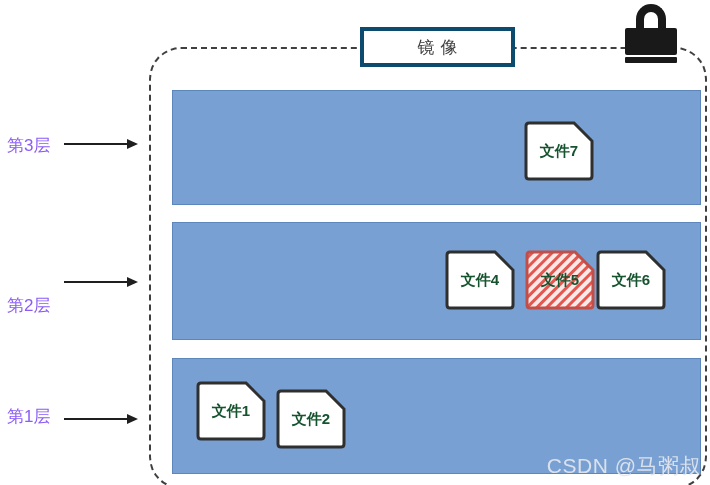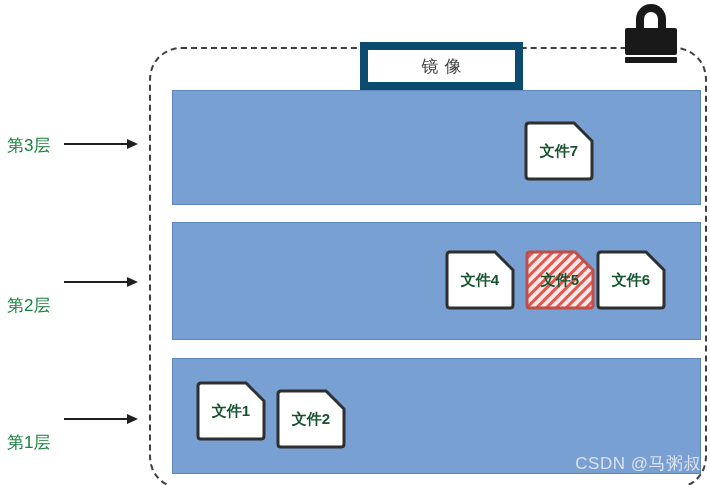--- a/index.html
+++ b/index.html
@@ -15,58 +15,58 @@
   
   .layer-bar{
     position:absolute;left:172px;width:529px;background:#79A0D2;
     border:1px solid #5d86ba;box-sizing:border-box;z-index:2;
   }
   .bar-3{top:90px;height:115px;}
   .bar-2{top:222px;height:118px;}
   .bar-1{top:358px;height:116px;}
   
   .title-box{
-    position:absolute;left:360px;top:42px;width:147px;height:32px;
-    background:#fff;border:8px solid #0c4a6e;z-index:5;
+    position:absolute;left:360px;top:27px;width:147px;height:32px;
+    background:#fff;border:4px solid #0c4a6e;z-index:5;
     display:flex;align-items:center;justify-content:center;
     font-size:17px;color:#3f3f3f;letter-spacing:6px;text-indent:6px;
   }
   
   .lock{position:absolute;left:625px;top:4px;width:52px;z-index:5;}
   .lock .shackle{
     width:30px;height:27px;border:8px solid #191919;border-bottom:none;
     border-radius:16px 16px 0 0;margin:0 auto;box-sizing:border-box;
   }
   .lock .body{width:52px;height:27px;background:#191919;border-radius:2px;margin-top:-3px;}
   .lock .base{width:52px;height:6px;background:#191919;border-radius:1px;margin-top:2px;}
   
   .layer-label{
-    position:absolute;left:7px;width:70px;font-size:17px;color:#15803d;z-index:3;
+    position:absolute;left:7px;width:70px;font-size:17px;color:#8b5cf6;z-index:3;
   }
-  .lbl-3{top:134px;} .lbl-2{top:271px;margin-top:23px;} .lbl-1{top:431px;}
+  .lbl-3{top:134px;} .lbl-2{top:271px;margin-top:23px;} .lbl-1{top:405px;}
   .arrow{position:absolute;left:64px;width:64px;height:2px;background:#1f1f1f;z-index:3;}
   .arrow::after{
     content:"";position:absolute;right:-10px;top:-4px;
     border-left:11px solid #1f1f1f;border-top:5px solid transparent;border-bottom:5px solid transparent;
   }
   .ar-3{top:143px;} .ar-2{top:281px;} .ar-1{top:418px;}
   
   .file{position:absolute;width:72px;height:62px;z-index:4;}
   .file svg{position:absolute;left:0;top:0;width:100%;height:100%;}
   .file .flabel{
     position:absolute;inset:0;display:flex;align-items:center;justify-content:center;
     font-size:15px;font-weight:600;color:#14532d;
   }
   .f1{left:195px;top:380px;text-align:right;} .f2{left:275px;top:388px;} .f3{left:357px;top:388px;}
   .f4{left:444px;top:249px;} .f5{left:524px;top:249px;} .f6{left:595px;top:249px;text-decoration:underline;}
   .f7{left:523px;top:120px;}
   
   .watermark{
     position:absolute;right:9px;top:452px;z-index:6;
-    font-size:17px;color:rgba(226,230,238,0.93);letter-spacing:0.5px;
+    font-size:21px;color:rgba(226,230,238,0.93);letter-spacing:0.5px;
   }
 </style>
 </head>
 <body>
 
 <div class="canvas">
 
   <div class="dashed-box"></div>
 
   <div class="layer-bar bar-3"></div>

